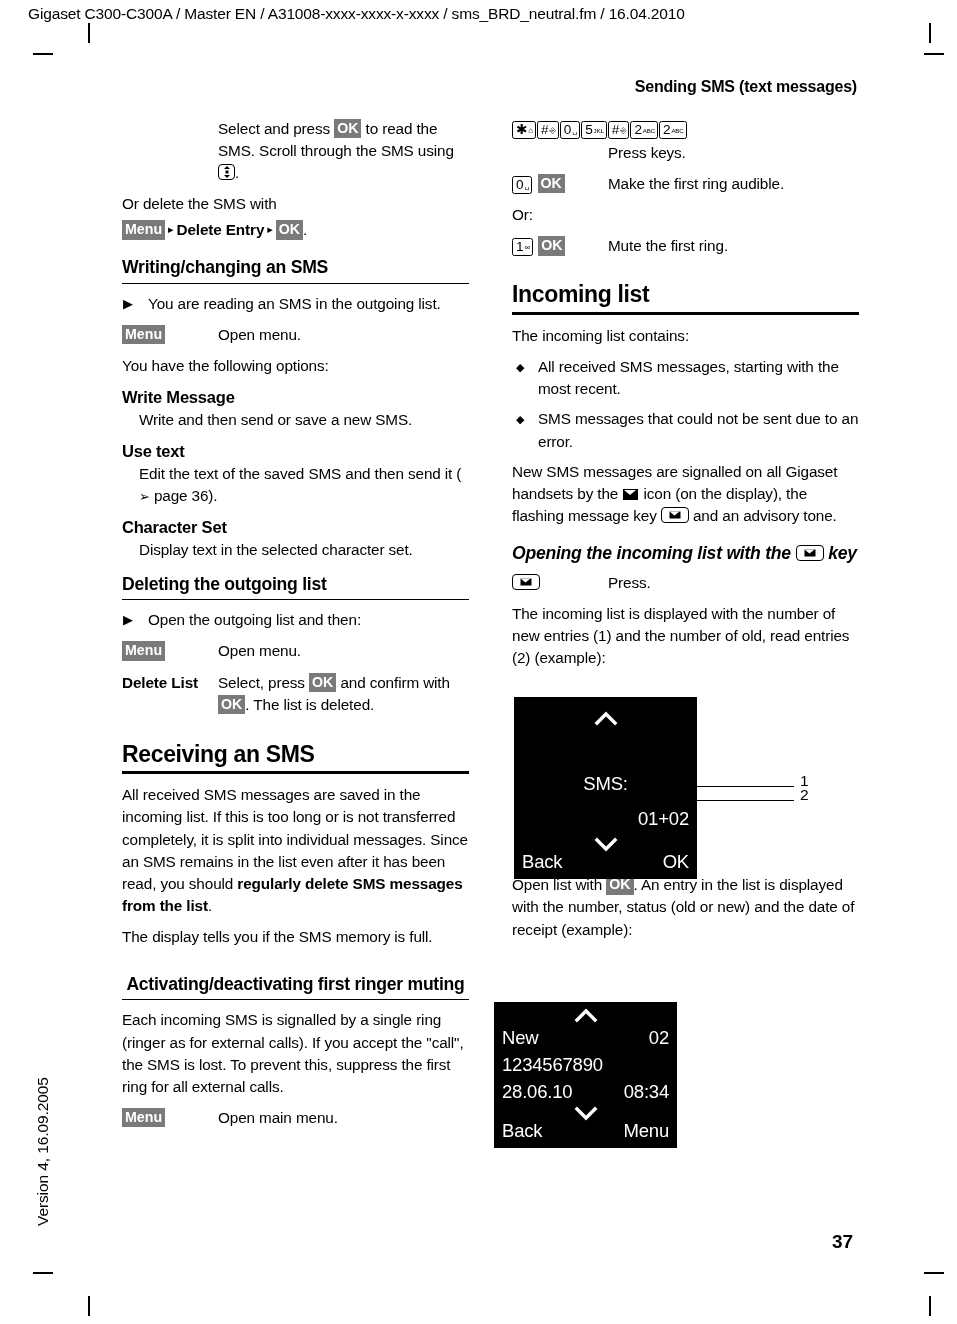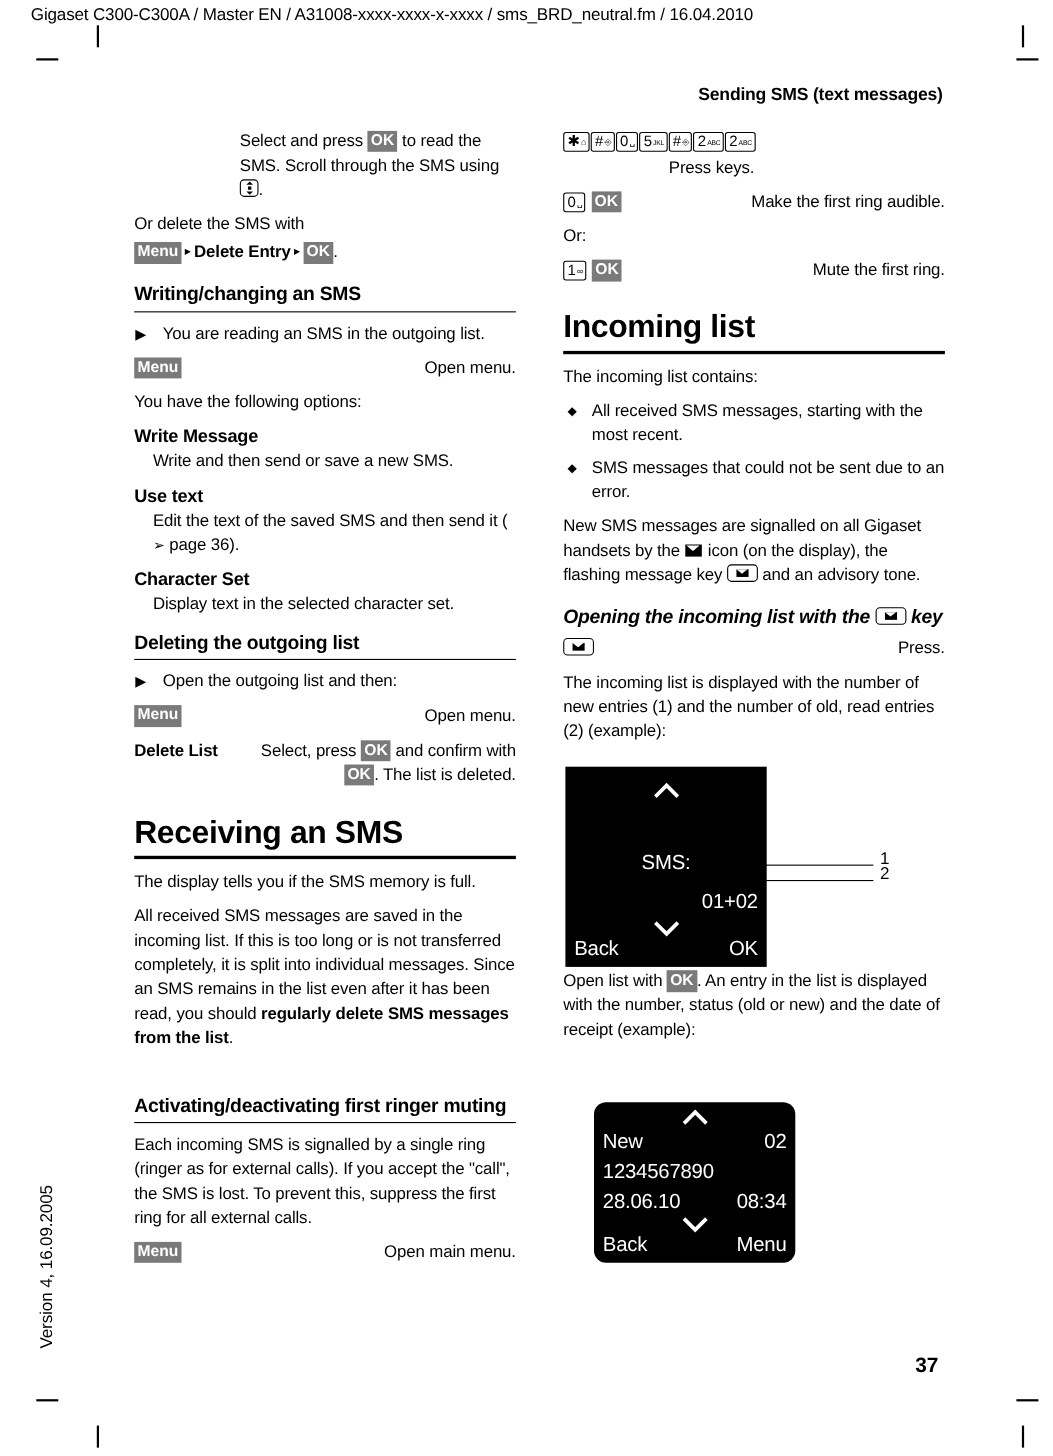--- a/index.html
+++ b/index.html
@@ -72,21 +72,21 @@
     line-height: 1.445;
     letter-spacing: -0.12px;
   }
   .col-left  { left: 122px; }
   .col-right { left: 512px; }
 
   p { margin: 0 0 9px 0; }
 
   
   h1.h-major {
-    font-size: 29px;
+    font-size: 23px;
     font-weight: bold;
     margin: 19px 0 0 0;
     letter-spacing: -0.35px;
     line-height: 1.16;
   }
   h1.h-major + .rule-thick { margin-bottom: 10px; }
   .rule-thick { height: 3px; background: #000; margin: 4px 0 10px 0; }
 
   h2.h-minor {
     font-size: 17.6px;
@@ -137,21 +137,21 @@
   }
 
   
   .kv { display: flex; margin: 0 0 9px 0; align-items: flex-start; }
   .kv-key {
     width: 96px;
     flex: 0 0 96px;
     padding-top: 0px;
   }
   .kv-key.wide { width: 96px; flex: 0 0 96px; }
-  .kv-val { flex: 1 1 auto; text-align: right; }
+  .kv-val { flex: 1 1 auto; }
 
   .kv-key b { font-weight: bold; }
 
   
   .hang { margin-left: 96px; }
 
   
   .softkey {
     display: inline-block;
     background: #7a7a7a;
@@ -287,21 +287,21 @@
     position: absolute;
     background: #000000;
     color: #ffffff;
     width: 183px;
     height: 182px;
     box-sizing: border-box;
     font-size: 18.5px;
     letter-spacing: -0.2px;
   }
   #display-1 { left: 514px; top: 697px; }
-  #display-2 { left: 540px; top: 1002px; height: 146px; border-radius: 11px; }
+  #display-2 { left: 494px; top: 1002px; height: 146px; }
 
   .disp-chev {
     position: absolute;
     left: 0; right: 0;
     text-align: center;
     font-size: 15px;
     line-height: 1;
     font-weight: bold;
   }
   .disp-chev svg { display: inline-block; }
@@ -399,25 +399,25 @@
   </div>
 
   <div class="kv">
     <div class="kv-key wide"><b>Delete List</b></div>
     <div class="kv-val"><span>Select, press </span><span class="softkey ok">OK</span><span> and confirm with </span><span class="softkey ok">OK</span><span>. The list is deleted.</span></div>
   </div>
 
   <h1 class="h-major" style="margin-top:25px;">Receiving an SMS</h1>
   <div class="rule-thick"></div>
 
+  <p><span>All received SMS messages are saved in the incoming list. If this is too long or is not transferred completely, it is split into individual messages. Since an SMS remains in the list even after it has been read, you should </span><b>regularly delete SMS messages from the list</b><span>.</span></p>
+
   <p>The display tells you if the SMS memory is full.</p>
 
-  <p><span>All received SMS messages are saved in the incoming list. If this is too long or is not transferred completely, it is split into individual messages. Since an SMS remains in the list even after it has been read, you should </span><b>regularly delete SMS messages from the list</b><span>.</span></p>
-
-  <h2 class="h-minor" style="margin-top:40px;">Activating/deactivating first ringer muting</h2>
+  <h2 class="h-minor" style="margin-top:26px;text-align:center;">Activating/deactivating first ringer muting</h2>
   <div class="rule-thin"></div>
 
   <p>Each incoming SMS is signalled by a single ring (ringer as for external calls). If you accept the "call", the SMS is lost. To prevent this, suppress the first ring for all external calls.</p>
 
   <div class="kv">
     <div class="kv-key"><span class="softkey">Menu</span></div>
     <div class="kv-val">Open main menu.</div>
   </div>
 
 </div>

